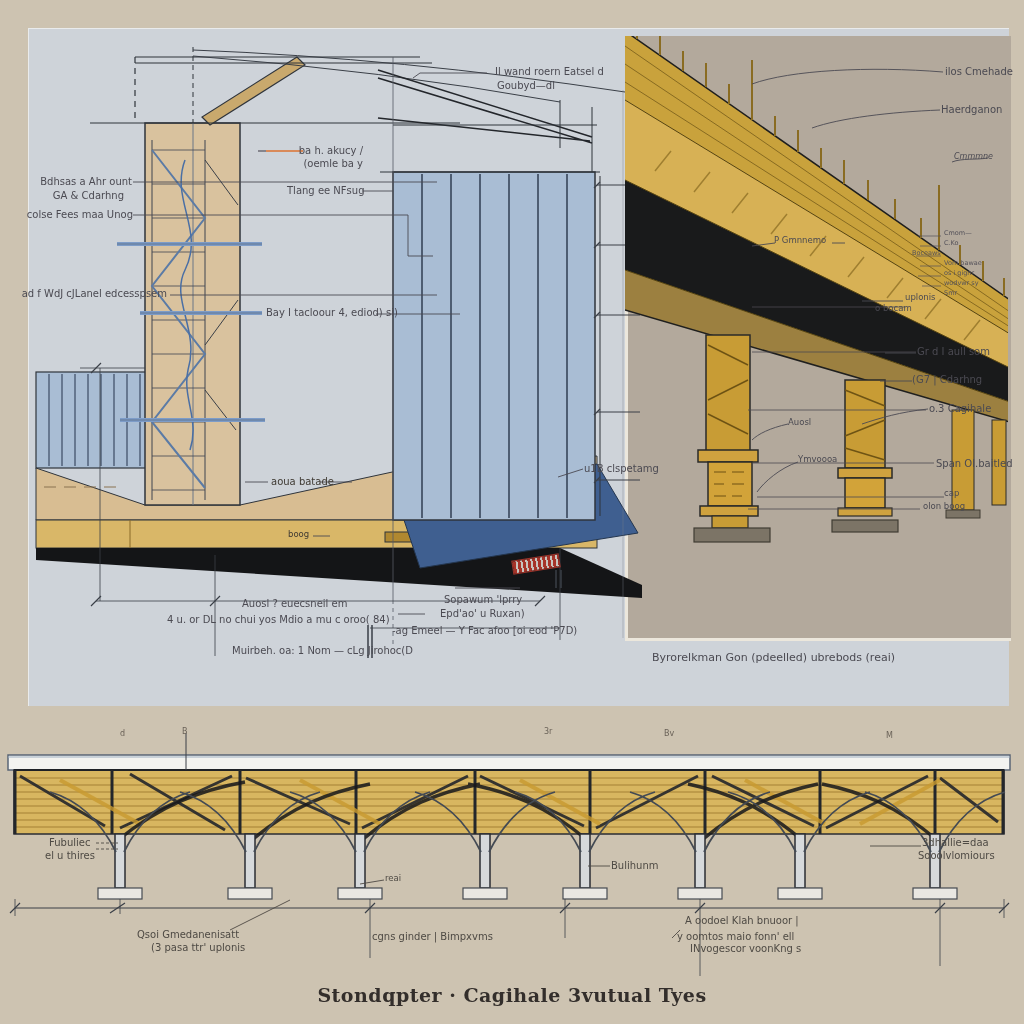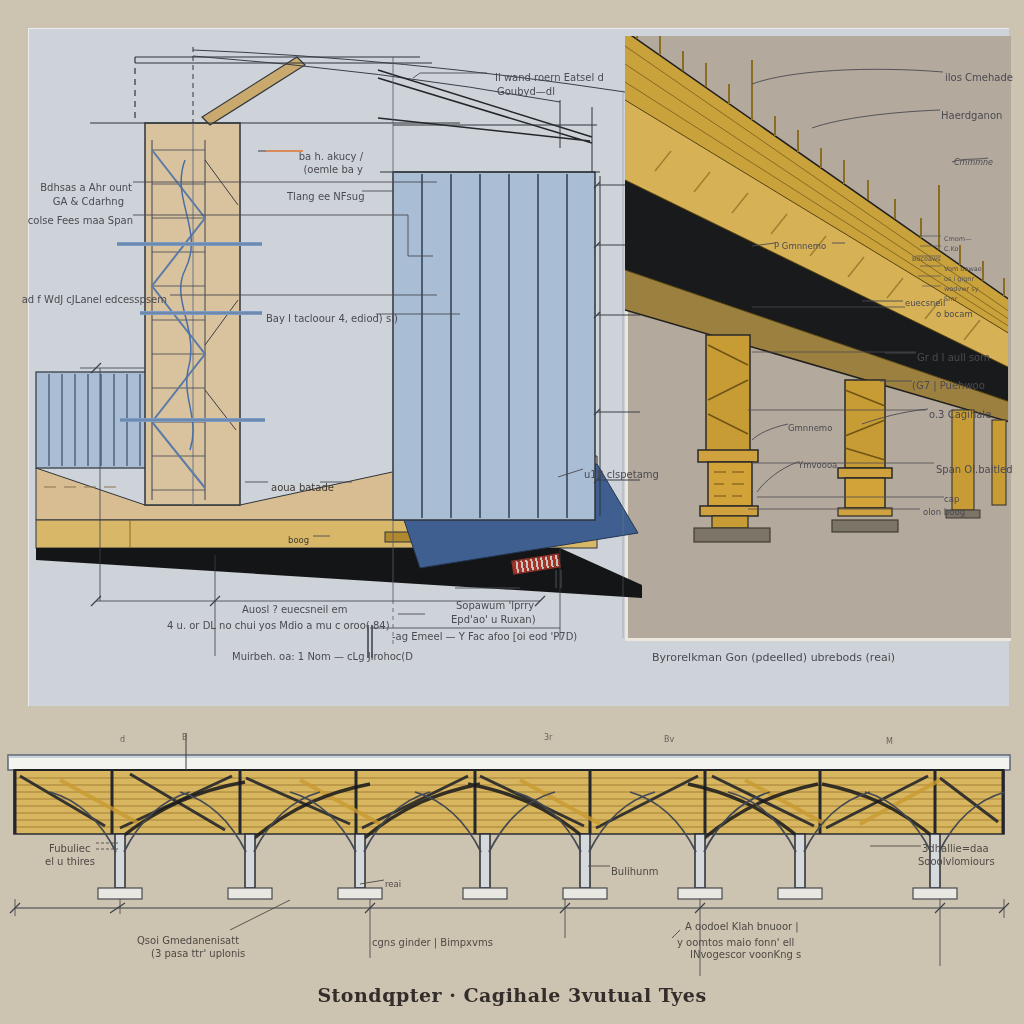--- a/index.html
+++ b/index.html
@@ -3,21 +3,21 @@
 <meta charset="utf-8">
 <style>
   html,body{margin:0;padding:0;}
   body{width:1024px;height:1024px;position:relative;background:#cdc3b1;
        font-family:"DejaVu Sans",sans-serif;overflow:hidden;}
   .panel-left{position:absolute;left:28px;top:28px;width:980px;height:677px;
       background:#ced3d9;border-top:1px solid #e9ebec;border-left:1px solid #e9ebec;}
   .panel-right{position:absolute;left:625px;top:36px;width:383px;height:602px;
       background:#b3a99c;border-left:3px solid #ece7dc;border-bottom:3px solid #ece7dc;}
   svg.art{position:absolute;left:0;top:0;width:1024px;height:1024px;}
-  .lbl{position:absolute;font-size:10px;line-height:1.15;color:#4b4a52;white-space:nowrap;margin-top:6px;}
+  .lbl{position:absolute;font-size:10px;line-height:1.15;color:#4b4a52;white-space:nowrap;}
   .lbl.r{text-align:right;}
   .lbl.tan{color:#3f3a33;}
   .lbl.tiny{font-size:6.5px;color:#55525a;}
   .lbl.sm{font-size:8.5px;}
   .lbl.it{font-style:italic;font-size:8px;}
   .lbl.tick{font-size:8px;color:#6a6258;}
   .lbl.warm{color:#4e4a44;}
   .rightcap{position:absolute;font-size:11px;color:#4b4a52;}
   .footer-cap{position:absolute;left:0;top:984px;width:1024px;text-align:center;
       font-family:"DejaVu Serif",serif;font-weight:700;font-size:19px;color:#332e2b;
@@ -178,49 +178,49 @@
 
 <div class="red-mark"></div>
 
 <div class="lbl" style="left:495px;top:66px">Il wand roern Eatsel d</div>
 <div class="lbl" style="left:497px;top:80px">Goubyd—dl</div>
 <div class="lbl r" style="left:283px;top:145px;width:80px">ba h. akucy /</div>
 <div class="lbl r" style="left:283px;top:158px;width:80px">(oemle ba y</div>
 <div class="lbl" style="left:287px;top:185px">Tlang ee NFsug</div>
 <div class="lbl r" style="left:12px;top:176px;width:120px">Bdhsas a Ahr ount</div>
 <div class="lbl r" style="left:4px;top:190px;width:120px">GA &amp; Cdarhng</div>
-<div class="lbl r" style="left:13px;top:209px;width:120px">colse Fees maa Span</div>
+<div class="lbl r" style="left:13px;top:209px;width:120px">colse Fees maa Unog</div>
 <div class="lbl r" style="left:17px;top:288px;width:150px">ad f WdJ cJLanel edcesspsem</div>
 <div class="lbl" style="left:266px;top:307px">Bay I tacloour 4, ediod) si)</div>
 <div class="lbl" style="left:584px;top:463px">u1B clspetamg</div>
 <div class="lbl tan" style="left:271px;top:476px">aoua batade</div>
 <div class="lbl tan sm" style="left:288px;top:530px">boog</div>
 <div class="lbl" style="left:242px;top:598px">Auosl ? euecsneil em</div>
 <div class="lbl" style="left:167px;top:614px">4 u. or DL no chui yos Mdio a mu c oroo( 84)</div>
 <div class="lbl" style="left:232px;top:645px">Muirbeh. oa: 1 Nom — cLg Jirohoc(D</div>
-<div class="lbl" style="left:456px;top:594px">Sopawum 'lprry</div>
-<div class="lbl" style="left:451px;top:608px">Epd'ao' u Ruxan)</div>
+<div class="lbl" style="left:444px;top:594px">Sopawum 'lprry</div>
+<div class="lbl" style="left:440px;top:608px">Epd'ao' u Ruxan)</div>
 <div class="lbl" style="left:392px;top:625px">-ag Emeel — Y Fac afoo [oi eod 'P7D)</div>
 
 <div class="lbl" style="left:945px;top:66px">ilos Cmehade</div>
 <div class="lbl" style="left:941px;top:104px">Haerdganon</div>
 <div class="lbl it" style="left:954px;top:152px">Cmmmne</div>
 <div class="lbl tiny" style="left:944px;top:230px">Cmom—</div>
 <div class="lbl tiny" style="left:944px;top:240px">C.Ko</div>
 <div class="lbl tiny" style="left:912px;top:250px">Boceaws</div>
 <div class="lbl tiny" style="left:944px;top:260px">Vom bawae</div>
 <div class="lbl tiny" style="left:944px;top:270px">os i gignr</div>
 <div class="lbl tiny" style="left:944px;top:280px">wodvwr sy</div>
 <div class="lbl tiny" style="left:944px;top:290px">Smr</div>
-<div class="lbl sm" style="left:905px;top:293px">euecsneil</div>
-<div class="lbl sm" style="left:936px;top:304px">o bocam</div>
+<div class="lbl sm" style="left:905px;top:293px">uplonis</div>
+<div class="lbl sm" style="left:875px;top:304px">o bocam</div>
 <div class="lbl" style="left:917px;top:346px">Gr d I aull som</div>
-<div class="lbl" style="left:912px;top:374px">(G7 | Puehwoo</div>
+<div class="lbl" style="left:912px;top:374px">(G7 | Cdarhng</div>
 <div class="lbl" style="left:929px;top:403px">o.3 Cagihale</div>
-<div class="lbl sm" style="left:788px;top:418px">Gmnnemo</div>
+<div class="lbl sm" style="left:788px;top:418px">Auosl</div>
 <div class="lbl" style="left:936px;top:458px">Span Ol.baitled</div>
 <div class="lbl sm" style="left:944px;top:489px">cap</div>
 <div class="lbl sm" style="left:923px;top:502px">olon boog</div>
 <div class="lbl sm" style="left:798px;top:455px">Ymvoooa</div>
 <div class="lbl sm" style="left:774px;top:236px">P Gmnnemo</div>
 <div class="rightcap" style="left:652px;top:651px">Byrorelkman Gon (pdeelled) ubrebods (reai)</div>
 
 <div class="lbl warm" style="left:49px;top:837px">Fubuliec</div>
 <div class="lbl warm" style="left:45px;top:850px">el u thires</div>
 <div class="lbl warm sm" style="left:385px;top:874px">reai</div>

